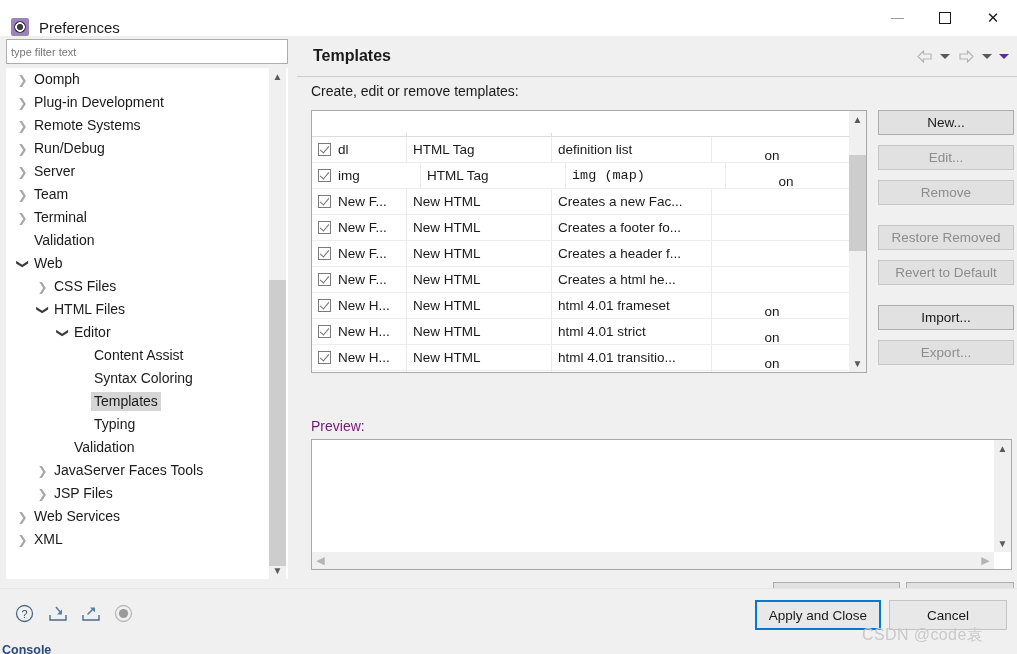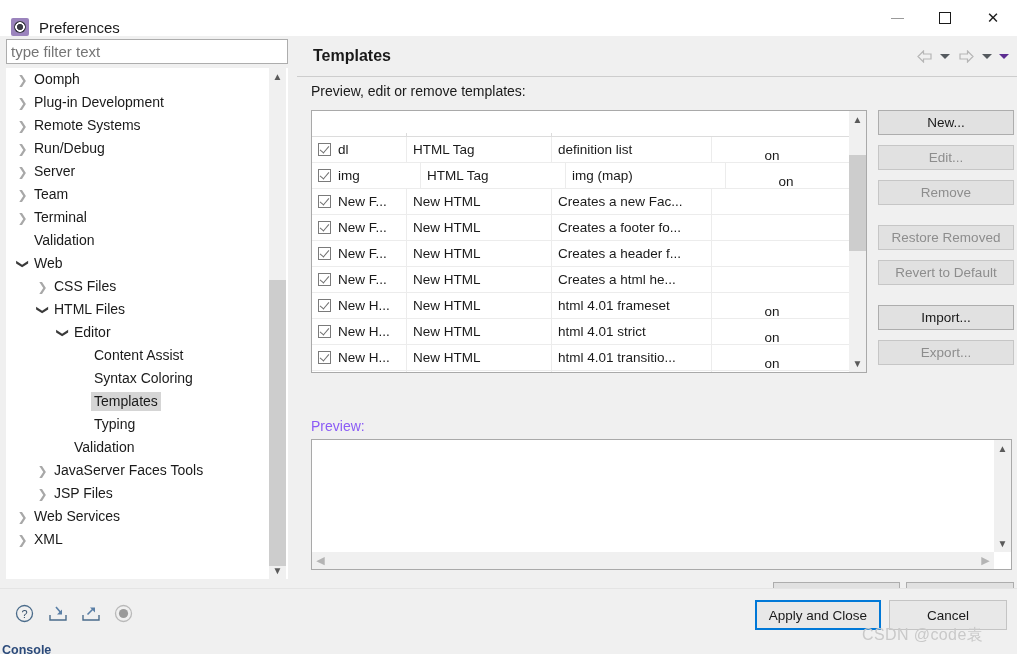--- a/index.html
+++ b/index.html
@@ -114,21 +114,21 @@
 
   
   #filter-input {
     position: absolute;
     left: 6px; top: 39px;
     width: 282px; height: 25px;
     box-sizing: border-box;
     border: 1px solid #adadad;
     background: #ffffff;
     font-family: "Liberation Sans", sans-serif;
-    font-size: 15px;
+    font-size: 11px;
     padding: 0 4px;
     outline: none;
   }
 
   
   #tree-wrap {
     position: absolute;
     left: 6px; top: 68px;
     width: 282px; height: 511px;
     background: #ffffff;
@@ -355,21 +355,21 @@
     background: #e1e1e1;
     text-align: center;
   }
   .sbtn.gap { margin-bottom: 20px; }
 
   
   #preview-label {
     position: absolute;
     left: 14px; top: 382px;
     font-size: 14px;
-    color: #8b5cf6;
+    color: #701a75;
   }
   #preview-box {
     position: absolute;
     left: 14px; top: 403px;
     width: 701px; height: 131px;
     background: #ffffff;
     border: 1px solid #a9a9a9;
     box-sizing: border-box;
   }
   #preview-inner {
@@ -603,21 +603,21 @@
         </div>
         <div class="caret">
             <span class="tri"></span>
           </div>
         <div class="caret">
             <span class="tri purple"></span>
           </div>
       </div>
     </div>
 
-    <div id="pane-subtitle">Preview, edit or remove templates:</div>
+    <div id="pane-subtitle">Create, edit or remove templates:</div>
 
     <div id="table-box">
       <div id="thead">
           <div class="th" style="width: 95px;"><span>Name</span><span id="sort-indicator">⌄</span></div>
           <div class="th" style="width: 145px;"><span>Context</span></div>
           <div class="th" style="width: 120px;"><span>Auto Ins...</span></div>
         </div>
       <div id="tbody">
           <div class="trow">
             <div class="td c-name" style="width: 95px;">
@@ -635,21 +635,21 @@
             </div>
           </div>
           <div class="trow">
             <div class="td c-name" style="width: 109px;">
               <span class="cb checked"></span>
               <span>img</span>
             </div>
             <div class="td c-context" style="width: 145px;">
               <span>HTML Tag</span>
             </div>
-            <div class="td c-desc" style="width: 160px;">
+            <div class="td c-desc" style="width: 160px; font-family: Liberation Mono, monospace;">
               <span>img    (map)</span>
             </div>
             <div class="td c-auto" style="width: 120px;">
               <span>on</span>
             </div>
           </div>
           <div class="trow">
             <div class="td c-name" style="width: 95px;">
               <span class="cb checked"></span>
               <span>New F...</span>

